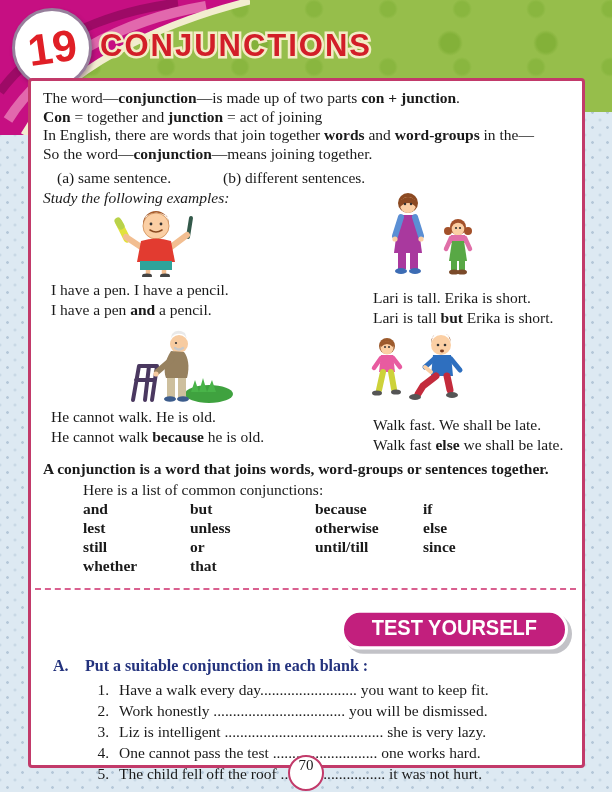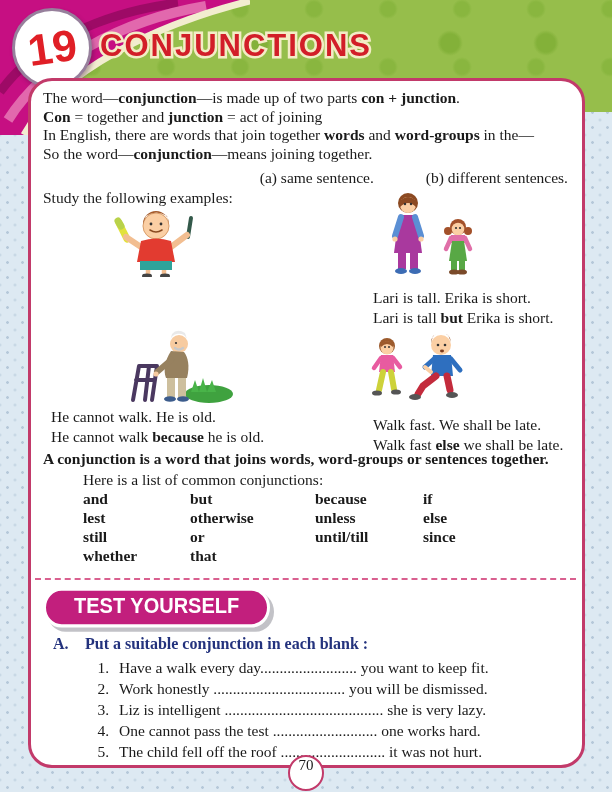--- a/index.html
+++ b/index.html
@@ -23,47 +23,47 @@
     display:flex;align-items:center;justify-content:center;
     box-shadow:2px 3px 4px rgba(60,20,60,.35);}
   .chapter-badge span{font-family:"Liberation Sans",sans-serif;font-weight:700;
     font-size:44px;color:#e01f26;transform:rotate(-8deg);}
   .title-svg{position:absolute;left:96px;top:22px;z-index:3;}
   .title-svg text{font-family:"Liberation Sans",sans-serif;font-weight:700;
     font-size:31px;letter-spacing:2px;fill:#d21e28;
     stroke:#f3ecc6;stroke-width:5px;paint-order:stroke;}
   
   .panel{position:absolute;left:28px;top:78px;width:557px;height:690px;z-index:4;
-    background:#fff;border:3px solid #c23a6a;border-radius:24px;
+    background:#fff;border:3px solid #c23a6a;border-radius:4px;
     box-sizing:border-box;padding:8px 14px 6px 12px;
     font-size:15.5px;line-height:1.14;}
   .intro p{margin:0 0 1px 0;}
-  .options{margin:6px 0 3px 14px;text-align:right;}
-  .study{margin:2px 0 0 0;}
+  .options{margin:6px 0 3px 14px;}
+  .study{margin:2px 0 0 0;font-style:italic;}
   .seg-b{font-weight:700}.seg-i{}
   .seg-g{display:inline-block;width:52px}
   .fig-row{display:flex;align-items:flex-end;position:relative;}
   .fig-row1{height:70px;}
   .fig-row2{height:76px;margin-top:8px;}
   .fig{line-height:0;}
   .fig-boy{margin-left:58px;}
   .fig-mom{margin-left:auto;margin-right:88px;margin-top:-16px;}
   .fig-old{margin-left:62px;}
   .fig-kids{margin-left:auto;margin-right:92px;}
   .cap-row{position:relative;height:40px;margin-top:3px;}
   .cap-left{position:absolute;left:8px;top:0;}
   .cap-right{position:absolute;left:330px;top:8px;}
   .cap-row div div{line-height:1.27;}
   .summary-para{margin:8px 0 0 0;}
-  .definition{margin:3px 0 0 0;}
+  .definition{margin:13px 0 0 0;}
   .list-intro{margin:3px 0 0 40px;}
   .conj-grid{display:grid;grid-template-columns:107px 125px 108px auto;
     margin:2px 0 0 40px;line-height:1.22;font-weight:700;}
   .dashed-sep{border:none;border-top:2px dashed #d9608f;margin:12px -8px 0 -8px;}
-  .pill-wrap{display:flex;justify-content:flex-start;margin-top:9px;}
+  .pill-wrap{display:flex;justify-content:flex-end;margin-top:21px;}
   .pill{background:#c21f7d;color:#fff;border:3px solid #fff;border-radius:20px;
     padding:3px 28px 5px 28px;font-family:"Liberation Sans",sans-serif;
     font-weight:700;font-size:20px;letter-spacing:0px;
     transform:scaleY(1.08);box-shadow:4px 4px 0 rgba(120,120,130,.45);}
   .ex-head{display:grid;grid-template-columns:32px auto;margin:9px 0 0 10px;
     color:#23327d;font-weight:700;font-size:16px;}
   .ex-items{margin-top:4px;}
   .ex-item{display:grid;grid-template-columns:26px auto;column-gap:10px;
     margin-left:40px;line-height:1.36;}
   .ex-item .num{text-align:right;}
@@ -153,20 +153,24 @@
           <line x1="95" y1="47" x2="100" y2="58" stroke="#e06fa8" stroke-width="4.5" stroke-linecap="round"></line>
           <rect x="81" y="70" width="6" height="9" fill="#58a845"></rect>
           <rect x="89" y="70" width="6" height="9" fill="#58a845"></rect>
           <ellipse cx="84" cy="81" rx="5" ry="2.6" fill="#7a4a2a"></ellipse>
           <ellipse cx="92" cy="81" rx="5" ry="2.6" fill="#7a4a2a"></ellipse>
         </svg>
       </div>
     </div>
 
     <div class="cap-row">
+      <div class="cap-left">
+        <div><span>I have a pen. I have a </span><span class="seg-i">pencil</span><span>.</span></div>
+        <div><span>I have a pen </span><span class="seg-b">and</span><span> a pencil.</span></div>
+      </div>
       <div class="cap-right">
         <div><span>Lari is tall. Erika is </span><span class="seg-i">short</span><span>.</span></div>
         <div><span>Lari is tall </span><span class="seg-b">but</span><span> Erika is short.</span></div>
       </div>
     </div>
 
     <div class="fig-row fig-row2">
       <div class="fig fig-old">
         <svg width="140" height="74" viewBox="0 0 140 74">
           <ellipse cx="104" cy="64" rx="24" ry="9" fill="#3fa23f"></ellipse>
@@ -227,22 +231,22 @@
 
     <p class="definition"><span class="seg-b">A </span><span class="seg-b seg-i">conjunction</span><span class="seg-b"> is a word that joins words, word-groups or sentences together.</span></p>
     <p class="list-intro">Here is a list of common conjunctions:</p>
 
     <div class="conj-grid">
       <span>and</span>
       <span>but</span>
       <span>because</span>
       <span>if</span>
       <span>lest</span>
+      <span>unless</span>
       <span>otherwise</span>
-      <span>unless</span>
       <span>else</span>
       <span>still</span>
       <span>or</span>
       <span>until/till</span>
       <span>since</span>
       <span>whether</span>
       <span>that</span>
     </div>
 
     <hr class="dashed-sep">

